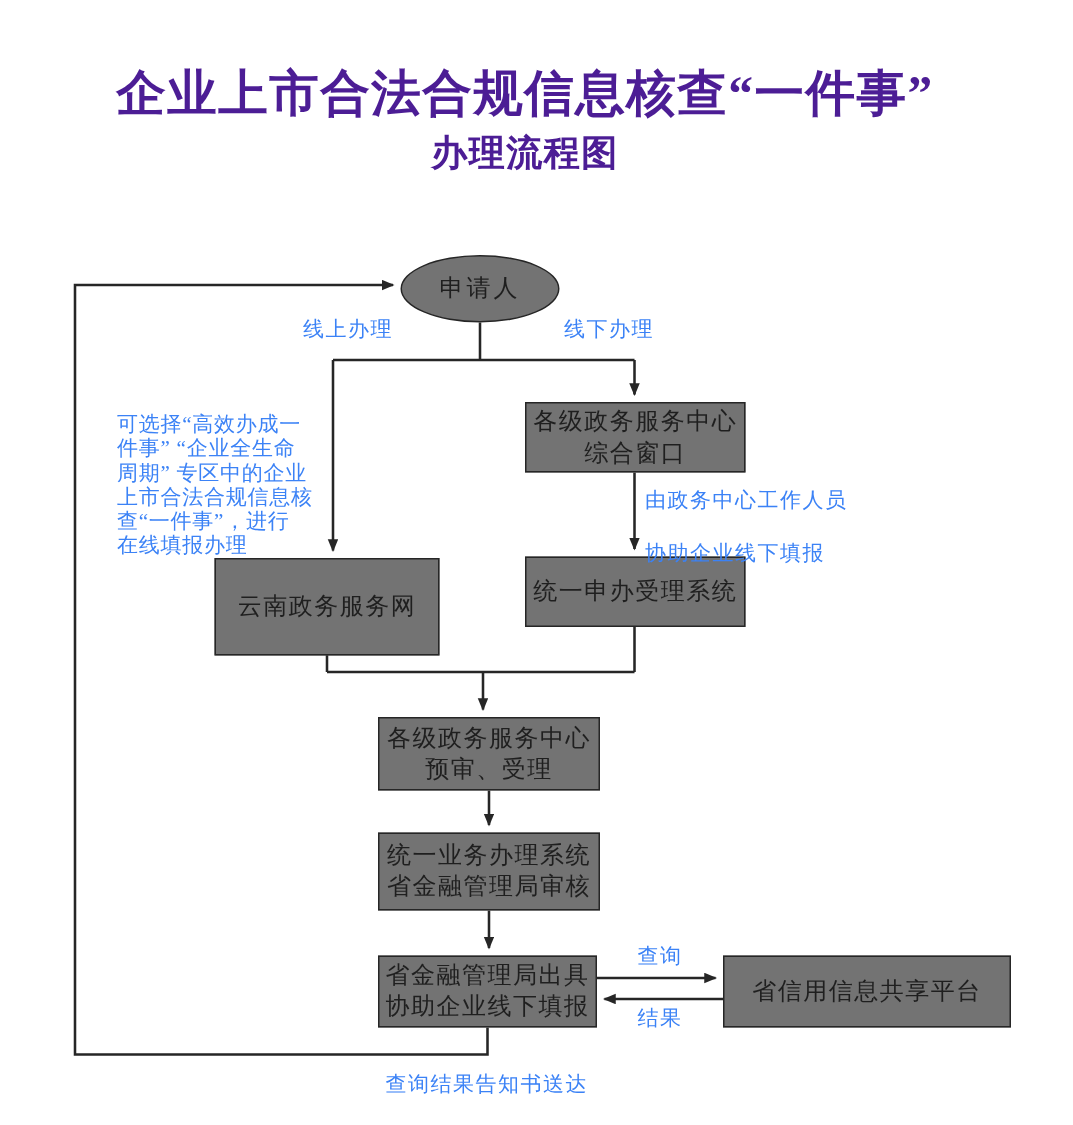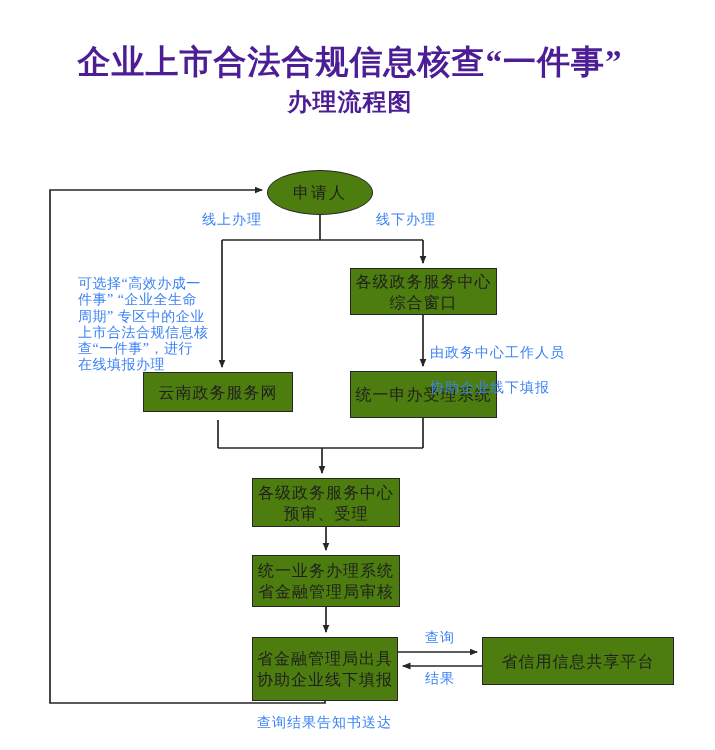--- a/index.html
+++ b/index.html
@@ -35,21 +35,21 @@
   }
   svg.connectors line, svg.connectors polyline {
     stroke: #262626;
     stroke-width: 1.7;
     fill: none;
   }
   .node {
     position: absolute;
     box-sizing: border-box;
     border: 1.9px solid #262626;
-    background: #4d7c0f;
+    background: #737373;
     display: flex;
     flex-direction: column;
     align-items: center;
     justify-content: center;
     text-align: right;
     font-size: 16px;
     line-height: 21px;
     letter-spacing: 1px;
   }
   .node.ellipse {
@@ -65,31 +65,31 @@
     white-space: pre-line;
   }
   .flabel.center { text-align: center; }
   .note {
     line-height: 16.3px;
     letter-spacing: 0.5px;
   }
   
   .n-applicant        { left: 267px; top: 170px; width: 106px; height: 45px; }
   .n-center-window    { left: 350px; top: 268px; width: 147px; height: 47px; }
-  .n-yunnan-portal    { left: 143px; top: 372px; width: 150px; height: 40px; }
+  .n-yunnan-portal    { left: 143px; top: 372px; width: 150px; height: 65px; }
   .n-unified-accept   { left: 350px; top: 371px; width: 147px; height: 47px; }
   .n-center-review    { left: 252px; top: 478px; width: 148px; height: 49px; }
   .n-unified-business { left: 252px; top: 555px; width: 148px; height: 52px; }
-  .n-issue-notice     { left: 252px; top: 637px; width: 146px; height: 64px; }
+  .n-issue-notice     { left: 252px; top: 637px; width: 146px; height: 48px; }
   .n-credit-platform  { left: 482px; top: 637px; width: 192px; height: 48px; }
   
   .l-online   { left: 198px; top: 211px; width: 68px; }
   .l-offline  { left: 372px; top: 211px; width: 68px; }
   .l-online-note  { left: 78px;  top: 252px; width: 154px; margin-top: 24px; }
-  .l-offline-note { left: 430px; top: 326px; width: 150px; line-height: 17.5px; }
+  .l-offline-note { left: 430px; top: 308px; width: 150px; line-height: 17.5px; }
   .l-query    { left: 413px; top: 629px; width: 54px; }
   .l-result   { left: 413px; top: 670px; width: 54px; }
   .l-delivery { left: 257px; top: 714px; width: 160px; }
 </style>
 </head>
 <body>
 
 <div class="page">
 
   <div class="title title-line1">企业上市合法合规信息核查“一件事”</div>

